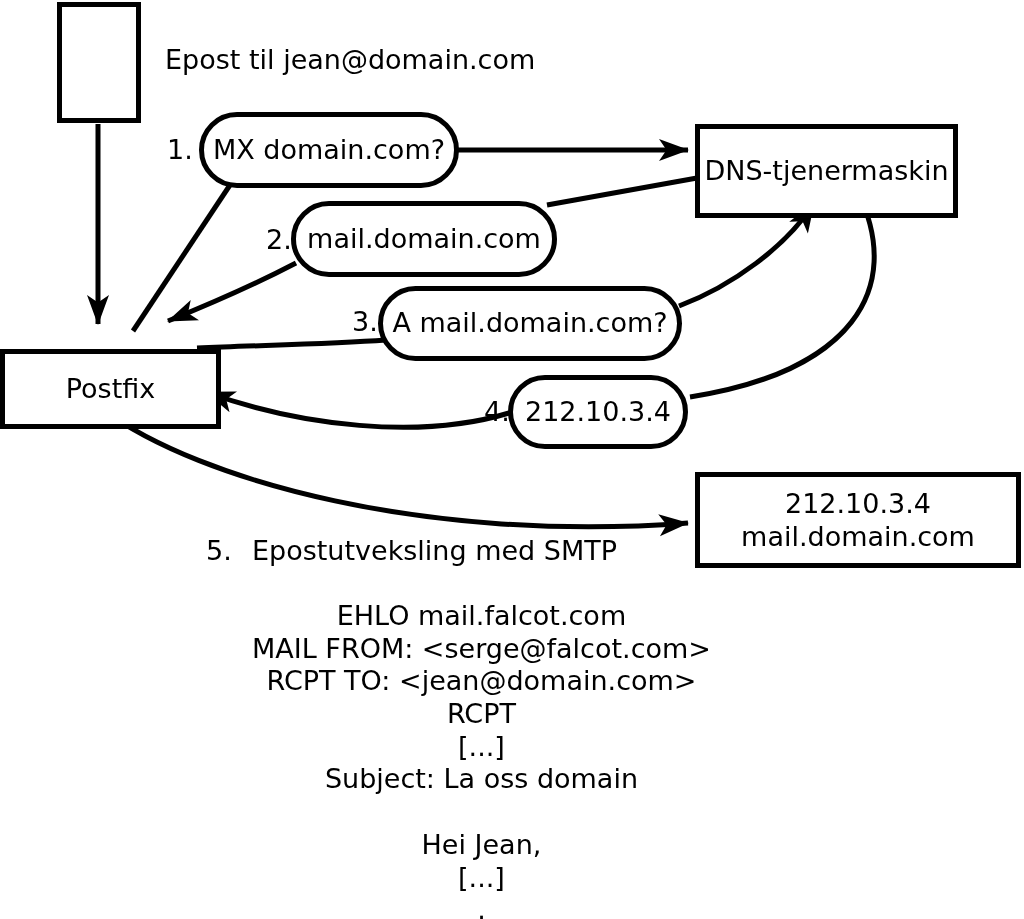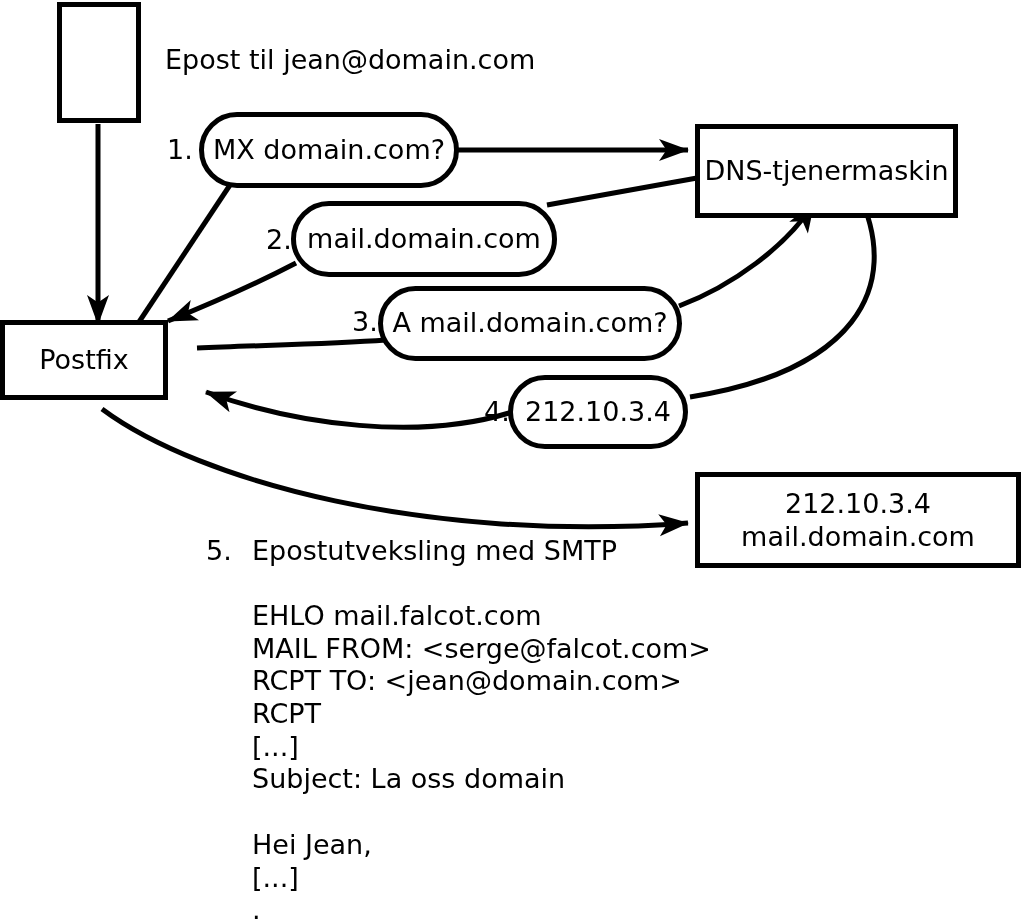--- a/index.html
+++ b/index.html
@@ -12,21 +12,21 @@
   .wire{fill:none;stroke:#000;stroke-width:5;}
   .node{
     position:absolute;box-sizing:border-box;border:5px solid #000;background:#fff;
     display:flex;align-items:center;justify-content:center;
     font-size:27px;line-height:1.2;text-align:left;
   }
   .pill{border-radius:38px;}
   .twoline{flex-direction:column;line-height:33px;}
   .lbl{position:absolute;font-size:27px;line-height:1.2;white-space:nowrap;}
   .smtp{position:absolute;left:252px;top:600px;font-size:27px;}
-  .smtp .line{height:32.7px;line-height:32.7px;white-space:pre;}
+  .smtp .line{height:32.7px;line-height:32.7px;white-space:pre;text-align:center;}
 </style>
 </head>
 <body>
 
 <div class="stage">
 
   <svg class="wires" width="1024" height="919" viewBox="0 0 1024 919">
     <defs>
       <marker id="ah" markerUnits="userSpaceOnUse" markerWidth="36" markerHeight="28" refX="30" refY="14" orient="auto">
         <path d="M1,3 L31,14 L1,25 L8.5,14 Z" fill="#000"></path>
@@ -41,21 +41,21 @@
     <path class="wire" d="M679,306 C732,286 787,246 814,203" marker-end="url(#ah)"></path>
     <path class="wire" d="M858,192 C905,290 850,372 690,397"></path>
     <path class="wire" d="M509,413 C420,440 300,426 206,392" marker-end="url(#ah)"></path>
     <path class="wire" d="M102,409 C200,482 430,543 688,523" marker-end="url(#ah)"></path>
   </svg>
 
   <div class="lbl" style="left:165px;top:44px;">Epost til jean@domain.com</div>
 
   <div class="node" style="left:57px;top:2px;width:84px;height:121px;"></div>
 
-  <div class="node" style="left:0px;top:320px;width:168px;height:80px;">Postfix</div>
+  <div class="node" style="left:0px;top:349px;width:221px;height:80px;">Postfix</div>
 
   <div class="node" style="left:695px;top:96px;width:263px;height:94px;margin-top:28px;">DNS-tjenermaskin</div>
 
   <div class="node twoline" style="left:695px;top:472px;width:326px;height:96px;">
     <div>212.10.3.4</div>
     <div>mail.domain.com</div>
   </div>
 
   <div class="lbl" style="left:167px;top:134px;">1.</div>
   <div class="node pill" style="left:199px;top:112px;width:260px;height:76px;">MX domain.com?</div>

